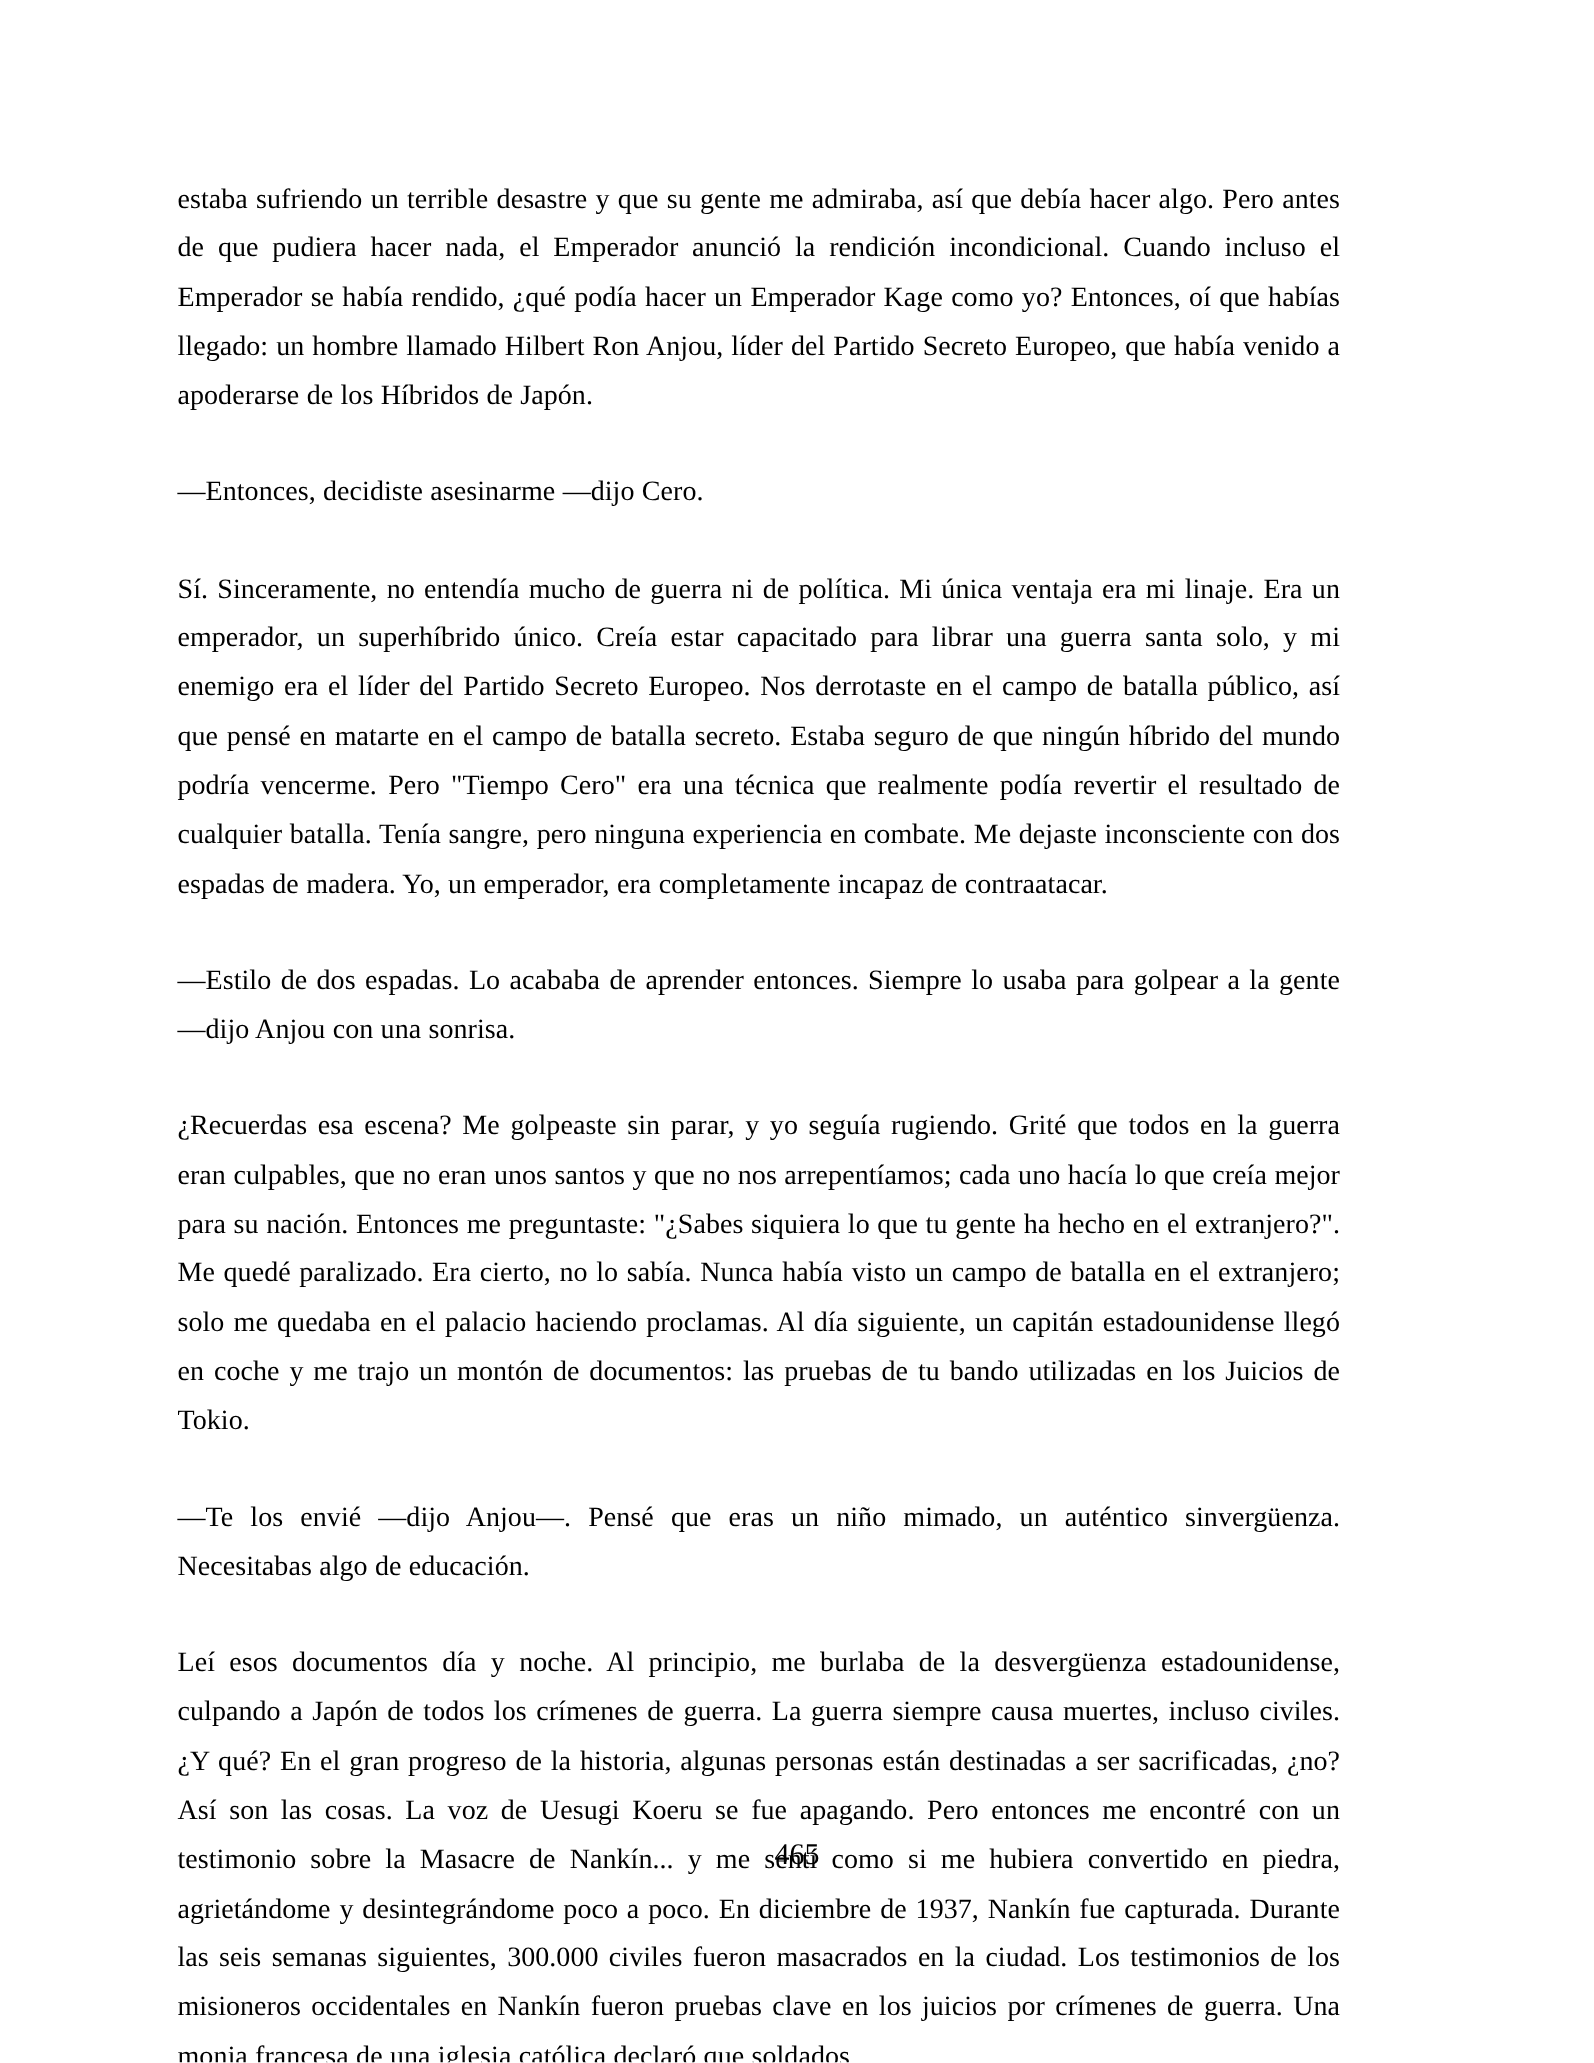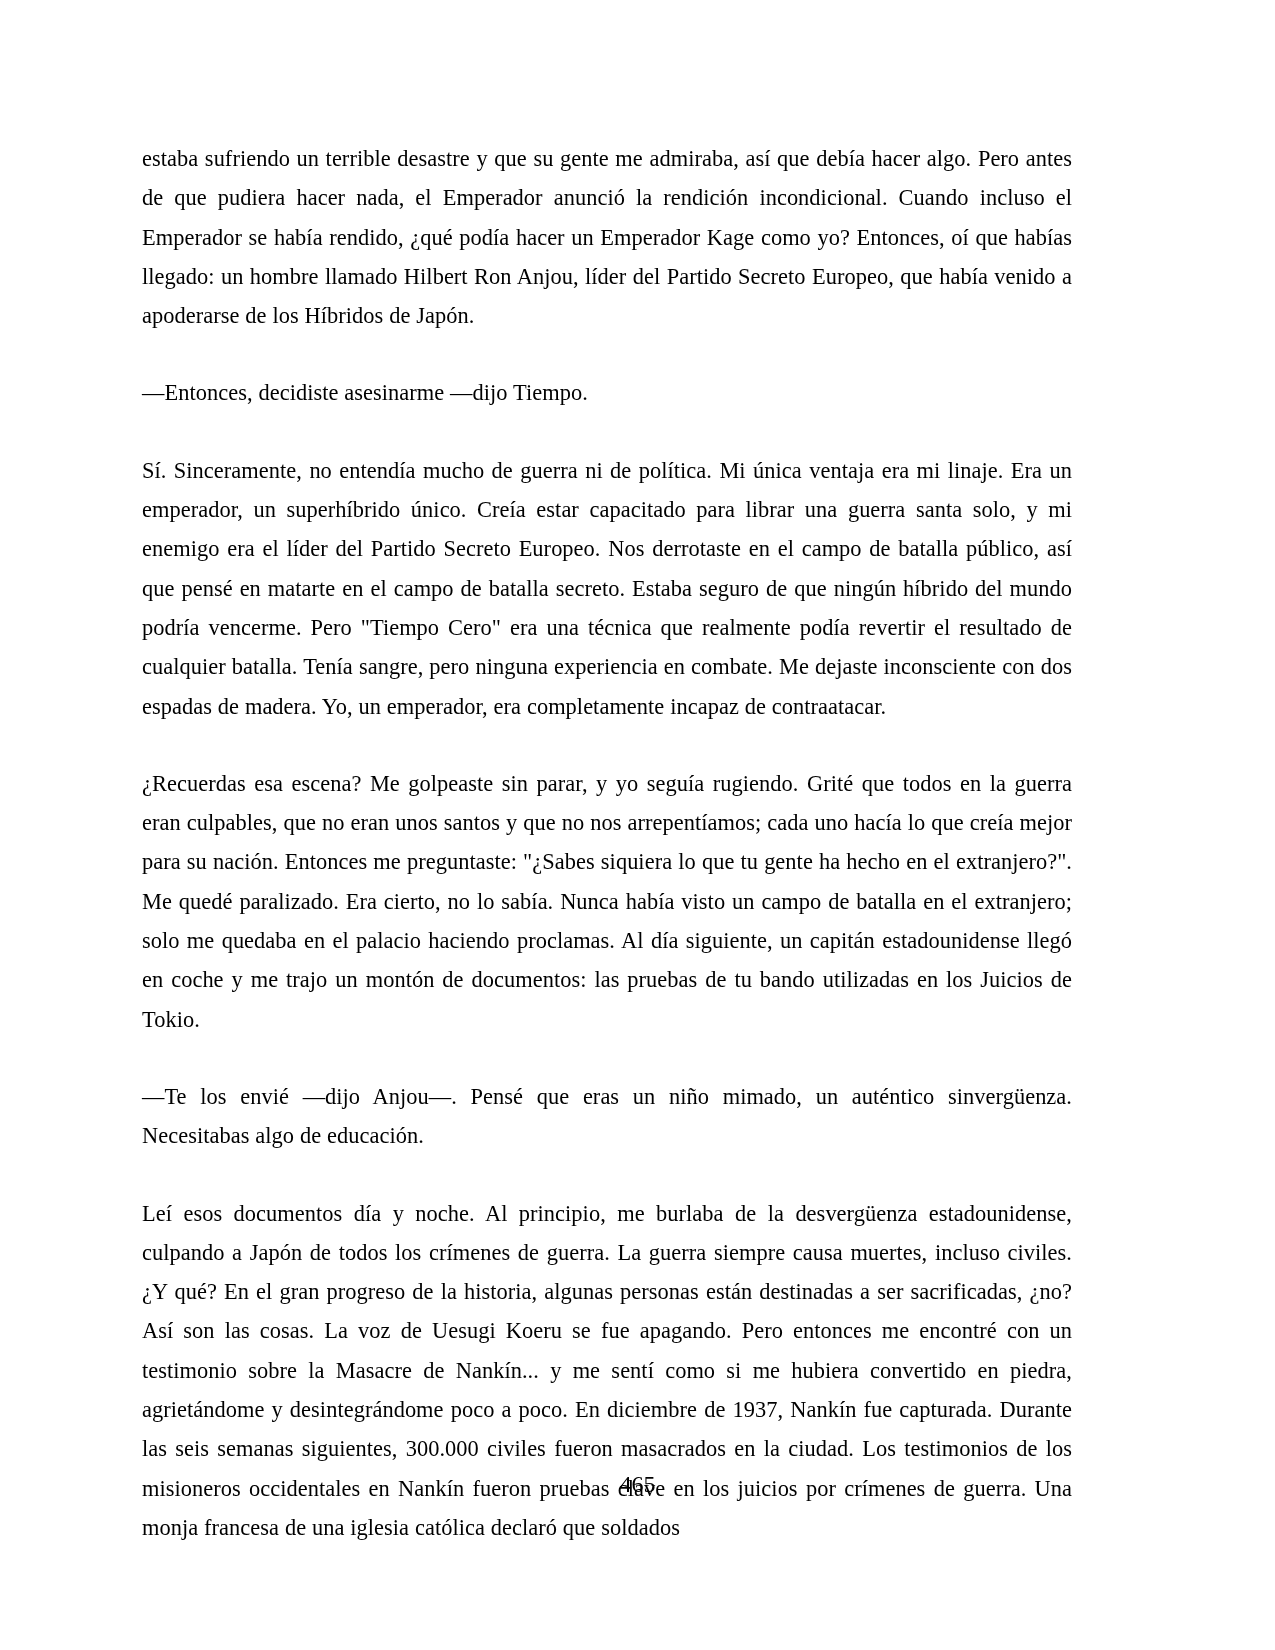--- a/index.html
+++ b/index.html
@@ -49,22 +49,23 @@
     color: #000000;
   }
 </style>
 </head>
 <body>
 
 <div class="page">
 
   <div class="text-column">
     <p class="para">estaba sufriendo un terrible desastre y que su gente me admiraba, así que debía hacer algo. Pero antes de que pudiera hacer nada, el Emperador anunció la rendición incondicional. Cuando incluso el Emperador se había rendido, ¿qué podía hacer un Emperador Kage como yo? Entonces, oí que habías llegado: un hombre llamado Hilbert Ron Anjou, líder del Partido Secreto Europeo, que había venido a apoderarse de los Híbridos de Japón.</p>
-    <p class="para">—Entonces, decidiste asesinarme —dijo Tiempo.</p>
+    <p class="para">—Entonces, decidiste asesinarme —dijo Cero.</p>
     <p class="para">Sí. Sinceramente, no entendía mucho de guerra ni de política. Mi única ventaja era mi linaje. Era un emperador, un superhíbrido único. Creía estar capacitado para librar una guerra santa solo, y mi enemigo era el líder del Partido Secreto Europeo. Nos derrotaste en el campo de batalla público, así que pensé en matarte en el campo de batalla secreto. Estaba seguro de que ningún híbrido del mundo podría vencerme. Pero "Tiempo Cero" era una técnica que realmente podía revertir el resultado de cualquier batalla. Tenía sangre, pero ninguna experiencia en combate. Me dejaste inconsciente con dos espadas de madera. Yo, un emperador, era completamente incapaz de contraatacar.</p>
+    <p class="para">—Estilo de dos espadas. Lo acababa de aprender entonces. Siempre lo usaba para golpear a la gente —dijo Anjou con una sonrisa.</p>
     <p class="para">¿Recuerdas esa escena? Me golpeaste sin parar, y yo seguía rugiendo. Grité que todos en la guerra eran culpables, que no eran unos santos y que no nos arrepentíamos; cada uno hacía lo que creía mejor para su nación. Entonces me preguntaste: "¿Sabes siquiera lo que tu gente ha hecho en el extranjero?". Me quedé paralizado. Era cierto, no lo sabía. Nunca había visto un campo de batalla en el extranjero; solo me quedaba en el palacio haciendo proclamas. Al día siguiente, un capitán estadounidense llegó en coche y me trajo un montón de documentos: las pruebas de tu bando utilizadas en los Juicios de Tokio.</p>
     <p class="para">—Te los envié —dijo Anjou—. Pensé que eras un niño mimado, un auténtico sinvergüenza. Necesitabas algo de educación.</p>
     <p class="para">Leí esos documentos día y noche. Al principio, me burlaba de la desvergüenza estadounidense, culpando a Japón de todos los crímenes de guerra. La guerra siempre causa muertes, incluso civiles. ¿Y qué? En el gran progreso de la historia, algunas personas están destinadas a ser sacrificadas, ¿no? Así son las cosas. La voz de Uesugi Koeru se fue apagando. Pero entonces me encontré con un testimonio sobre la Masacre de Nankín... y me sentí como si me hubiera convertido en piedra, agrietándome y desintegrándome poco a poco. En diciembre de 1937, Nankín fue capturada. Durante las seis semanas siguientes, 300.000 civiles fueron masacrados en la ciudad. Los testimonios de los misioneros occidentales en Nankín fueron pruebas clave en los juicios por crímenes de guerra. Una monja francesa de una iglesia católica declaró que soldados</p>
   </div>
 
   <div class="page-number">465</div>
 
 </div>
 
 </body></html>

